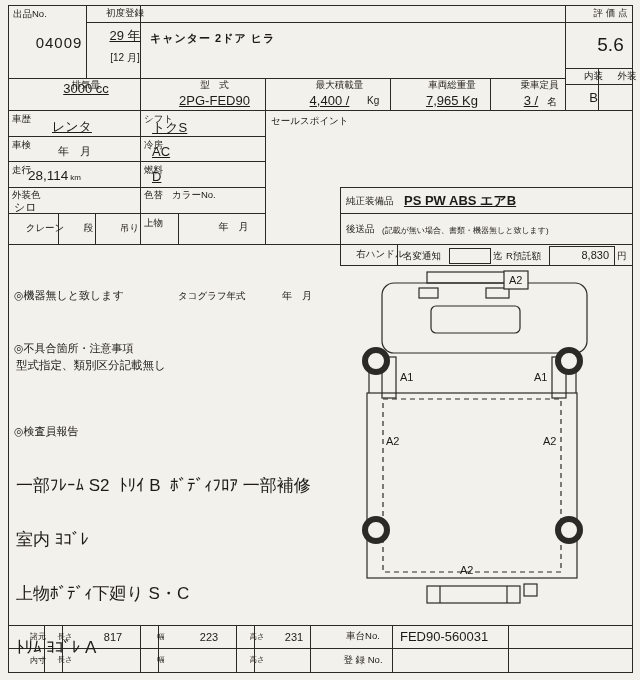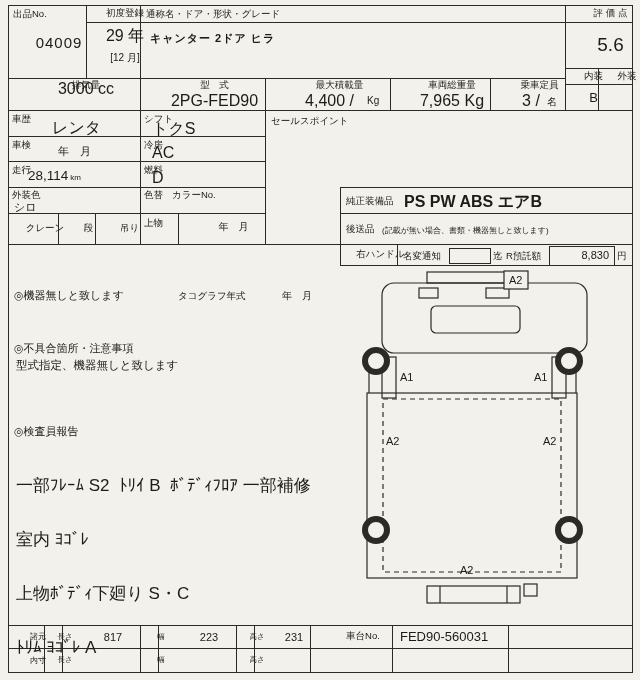--- a/index.html
+++ b/index.html
@@ -17,21 +17,21 @@
   .vl{width:1px;}
   .box{position:absolute;border:1px solid #2b2a26;background:transparent;}
   .t{position:absolute;white-space:pre;color:#1c1b17;}
   .ctr{display:flex;align-items:center;justify-content:center;text-align:center;padding-left:12px;}
   .f7{font-size:7.5px;}
   .f8{font-size:8px;}
   .f9{font-size:9.5px;}
   .f10{font-size:10px;}
   .f11{font-size:11px;}
   .f115{font-size:11.5px;}
-  .f12{font-size:16px;}
+  .f12{font-size:13px;text-decoration:underline;}
   .f13{font-size:13px;}
   .b{font-weight:bold;}
   .rl{font-size:17px;line-height:18.1px;white-space:pre;}
 </style>
 </head>
 <body>
 
 <div class="sheet">
 
   <div class="hl" style="left:8px;top:5px;width:624px"></div>
@@ -74,21 +74,20 @@
   <div class="vl" style="left:254px;top:625px;height:47px"></div>
   <div class="vl" style="left:310px;top:625px;height:47px"></div>
   <div class="vl" style="left:392px;top:625px;height:47px"></div>
   <div class="vl" style="left:508px;top:625px;height:47px"></div>
 
   <div class="t f9" style="left:13px;top:8px">出品No.</div>
   <div class="t ctr" style="left:8px;top:24px;width:78px;height:36px;font-size:15px;letter-spacing:1px">04009</div>
   <div class="t ctr f9" style="left:86px;top:5px;width:54px;height:17px">初度登録</div>
   <div class="t ctr f12" style="left:86px;top:26px;width:54px;height:20px">29 年</div>
   <div class="t ctr f10" style="left:86px;top:48px;width:54px;height:20px">[12 月]</div>
-  <div class="t f9" style="left:146px;top:8px">通称名・ドア・形状・グレード</div>
   <div class="t" style="left:150px;top:31px;font-size:11px;font-weight:bold;letter-spacing:1px">キャンター 2ドア ヒラ</div>
   <div class="t ctr f9" style="left:565px;top:5px;width:67px;height:17px">評 価 点</div>
   <div class="t ctr" style="left:565px;top:24px;width:67px;height:42px;font-size:19px">5.6</div>
   <div class="t ctr f9" style="left:565px;top:68px;width:33px;height:16px">内装</div>
   <div class="t ctr f9" style="left:598px;top:68px;width:34px;height:16px">外装</div>
   <div class="t ctr f13" style="left:565px;top:84px;width:33px;height:26px">B</div>
   <div class="t ctr f13" style="left:598px;top:84px;width:34px;height:26px"></div>
 
   <div class="t ctr f9" style="left:8px;top:79px;width:132px;height:13px">排気量</div>
   <div class="t ctr f12" style="left:8px;top:79px;width:132px;height:19px">3000 cc</div>
@@ -137,21 +136,21 @@
   <div class="t f9" style="left:493px;top:250px">迄</div>
   <div class="t f9" style="left:506px;top:250px">R預託額</div>
   <div class="box" style="left:549px;top:246px;width:64px;height:18px"></div>
   <div class="t f11" style="left:549px;top:249px;width:60px;text-align:right">8,830</div>
   <div class="t f9" style="left:617px;top:250px">円</div>
 
   <div class="t f11" style="left:14px;top:288px">◎機器無しと致します</div>
   <div class="t f9" style="left:178px;top:290px">タコグラフ年式</div>
   <div class="t f10" style="left:282px;top:289px">年　月</div>
   <div class="t f11" style="left:14px;top:341px">◎不具合箇所・注意事項</div>
-  <div class="t f115" style="left:16px;top:358px">型式指定、機器無しと致します</div>
+  <div class="t f115" style="left:16px;top:358px">型式指定、類別区分記載無し</div>
   <div class="t f11" style="left:14px;top:424px">◎検査員報告</div>
   <div class="t" style="left:16px;top:441px;width:335px">
     <div class="rl">一部ﾌﾚｰﾑ S2  ﾄﾘｲ B  ﾎﾞﾃﾞｨﾌﾛｱ 一部補修</div>
     <div class="rl">室内 ﾖｺﾞﾚ</div>
     <div class="rl">上物ﾎﾞﾃﾞｨ下廻り S・C</div>
     <div class="rl">ﾄﾘﾑ ﾖｺﾞﾚ A</div>
     
     
     
     
@@ -203,15 +202,16 @@
   <div class="t ctr f7" style="left:236px;top:625px;width:18px;height:23px">高さ</div>
   <div class="t ctr f11" style="left:254px;top:625px;width:56px;height:23px">231</div>
   <div class="t ctr f9" style="left:310px;top:625px;width:82px;height:23px">車台No.</div>
   <div class="t f13" style="left:400px;top:629px">FED90-560031</div>
   <div class="t ctr f7" style="left:44px;top:648px;width:18px;height:24px">長さ</div>
   <div class="t ctr f11" style="left:62px;top:648px;width:78px;height:24px"></div>
   <div class="t ctr f7" style="left:140px;top:648px;width:18px;height:24px">幅</div>
   <div class="t ctr f11" style="left:158px;top:648px;width:78px;height:24px"></div>
   <div class="t ctr f7" style="left:236px;top:648px;width:18px;height:24px">高さ</div>
   <div class="t ctr f11" style="left:254px;top:648px;width:56px;height:24px"></div>
+  <div class="t ctr f9" style="left:310px;top:648px;width:82px;height:24px">登 録 No.</div>
   <div class="t f13" style="left:400px;top:652px"></div>
 
 </div>
 
 </body></html>

